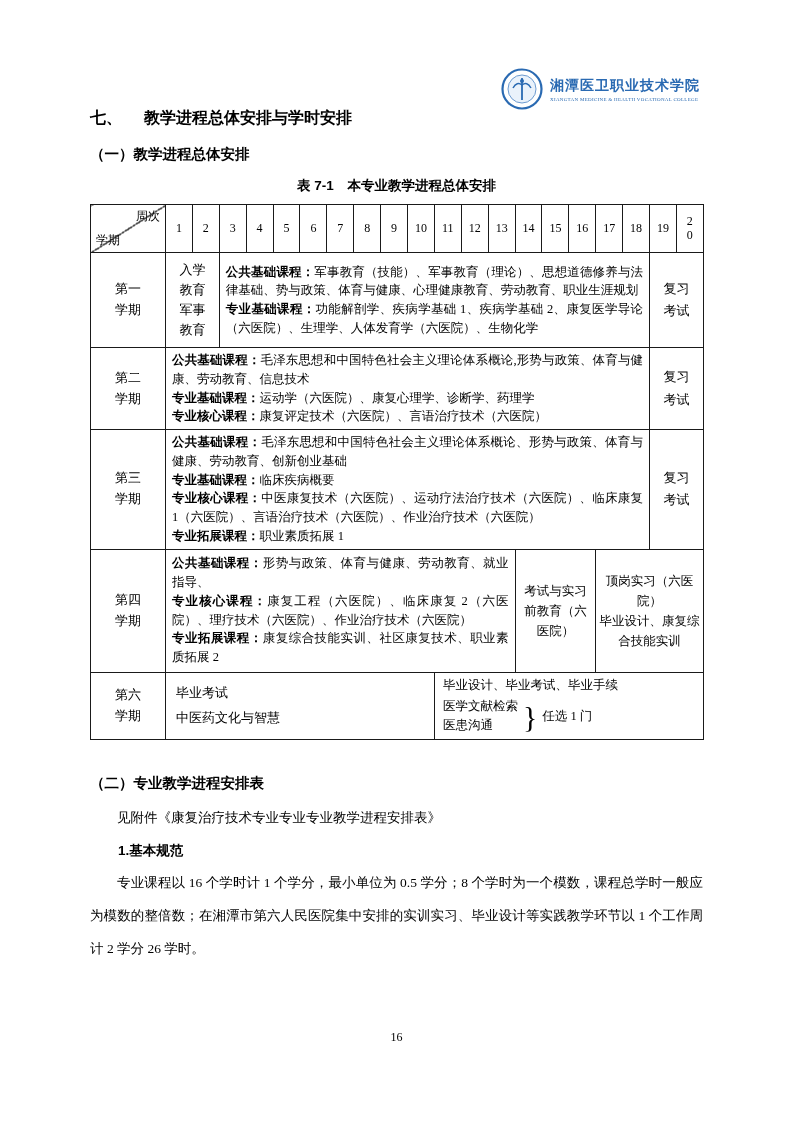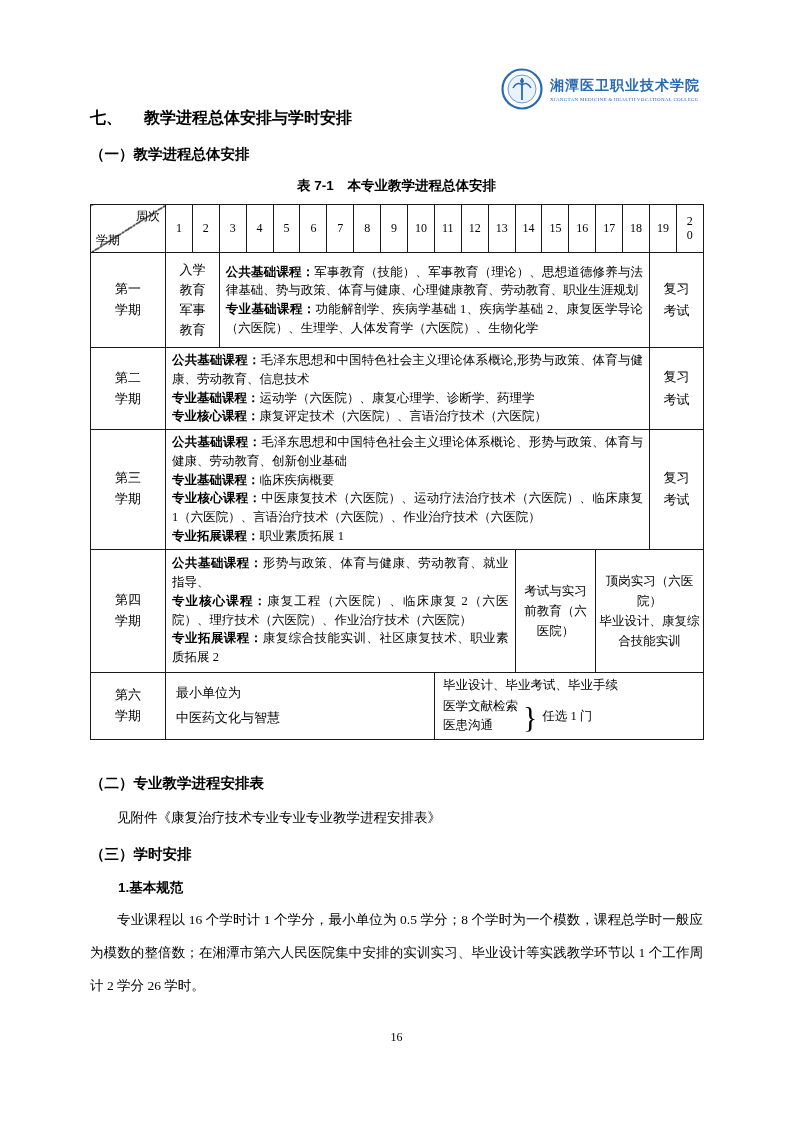--- a/index.html
+++ b/index.html
@@ -194,41 +194,40 @@
           </td>
           <td class="midcell" colspan="3">考试与实习前教育（六医院）</td>
           <td class="rightcell" colspan="4">顶岗实习（六医院）
 毕业设计、康复综合技能实训</td>
         </tr>
 
 
         <tr>
           <td class="sem h-r6">第六
 学期</td>
-          <td class="r6-left" colspan="10">最小单位为
+          <td class="r6-left" colspan="10">毕业考试
 中医药文化与智慧</td>
           <td class="r6-right" colspan="10">
             <div>毕业设计、毕业考试、毕业手续</div>
             <div class="r6r-group">
               <div class="r6r-lines">
                 <div>医学文献检索</div>
                 <div>医患沟通</div>
               </div>
               <span class="brace">}</span>
               <span class="choose">任选 1 门</span>
             </div>
           </td>
         </tr>
       </tbody>
     </table>
 
     <div class="sec-title sub2">（二）专业教学进程安排表</div>
     <div class="attach">见附件《康复治疗技术专业专业专业教学进程安排表》</div>
 
-    <div class="sec-title sub3">（三）学时安排</div>
     <div class="basic-title">1.基本规范</div>
     <div class="para">专业课程以 16 个学时计 1 个学分，最小单位为 0.5 学分；8 个学时为一个模数，课程总学时一般应为模数的整倍数；在湘潭市第六人民医院集中安排的实训实习、毕业设计等实践教学环节以 1 个工作周计 2 学分 26 学时。</div>
 
   </div>
 
   <div class="page-num">16</div>
 
 </div>
 
 </body></html>

